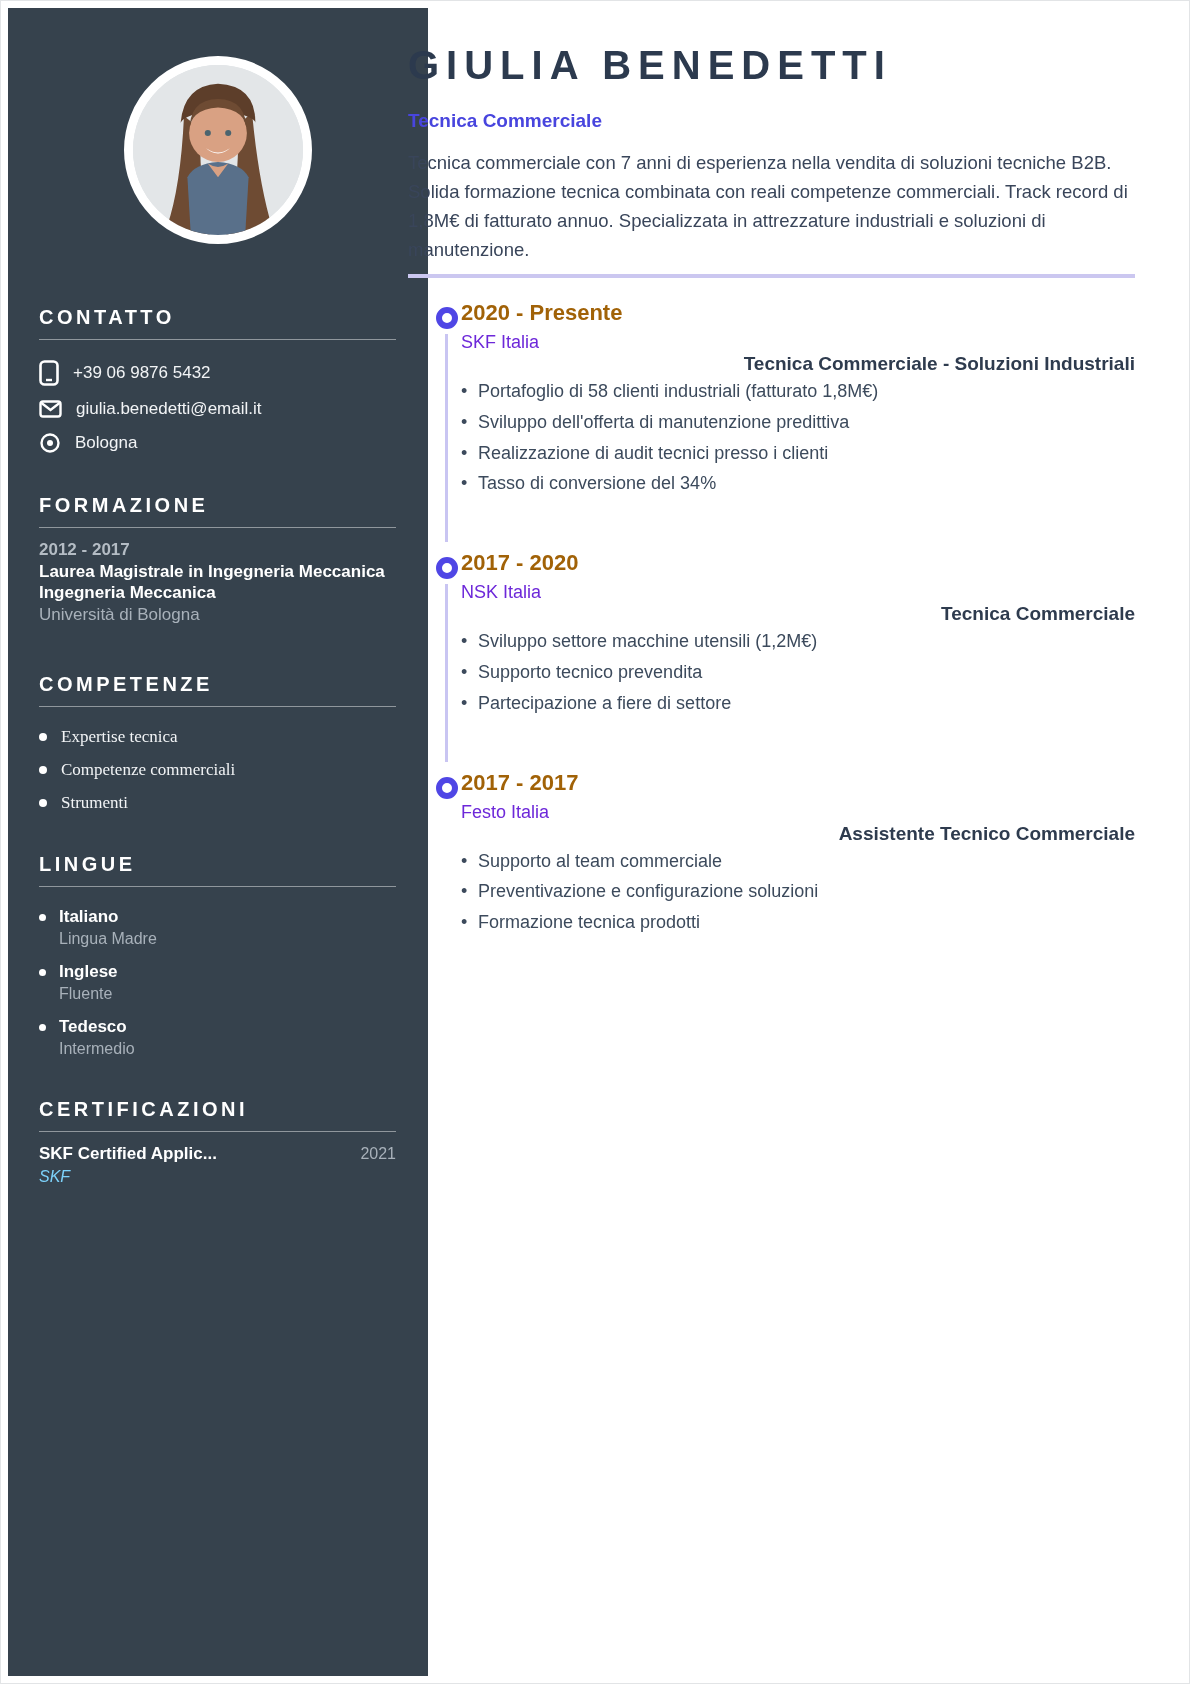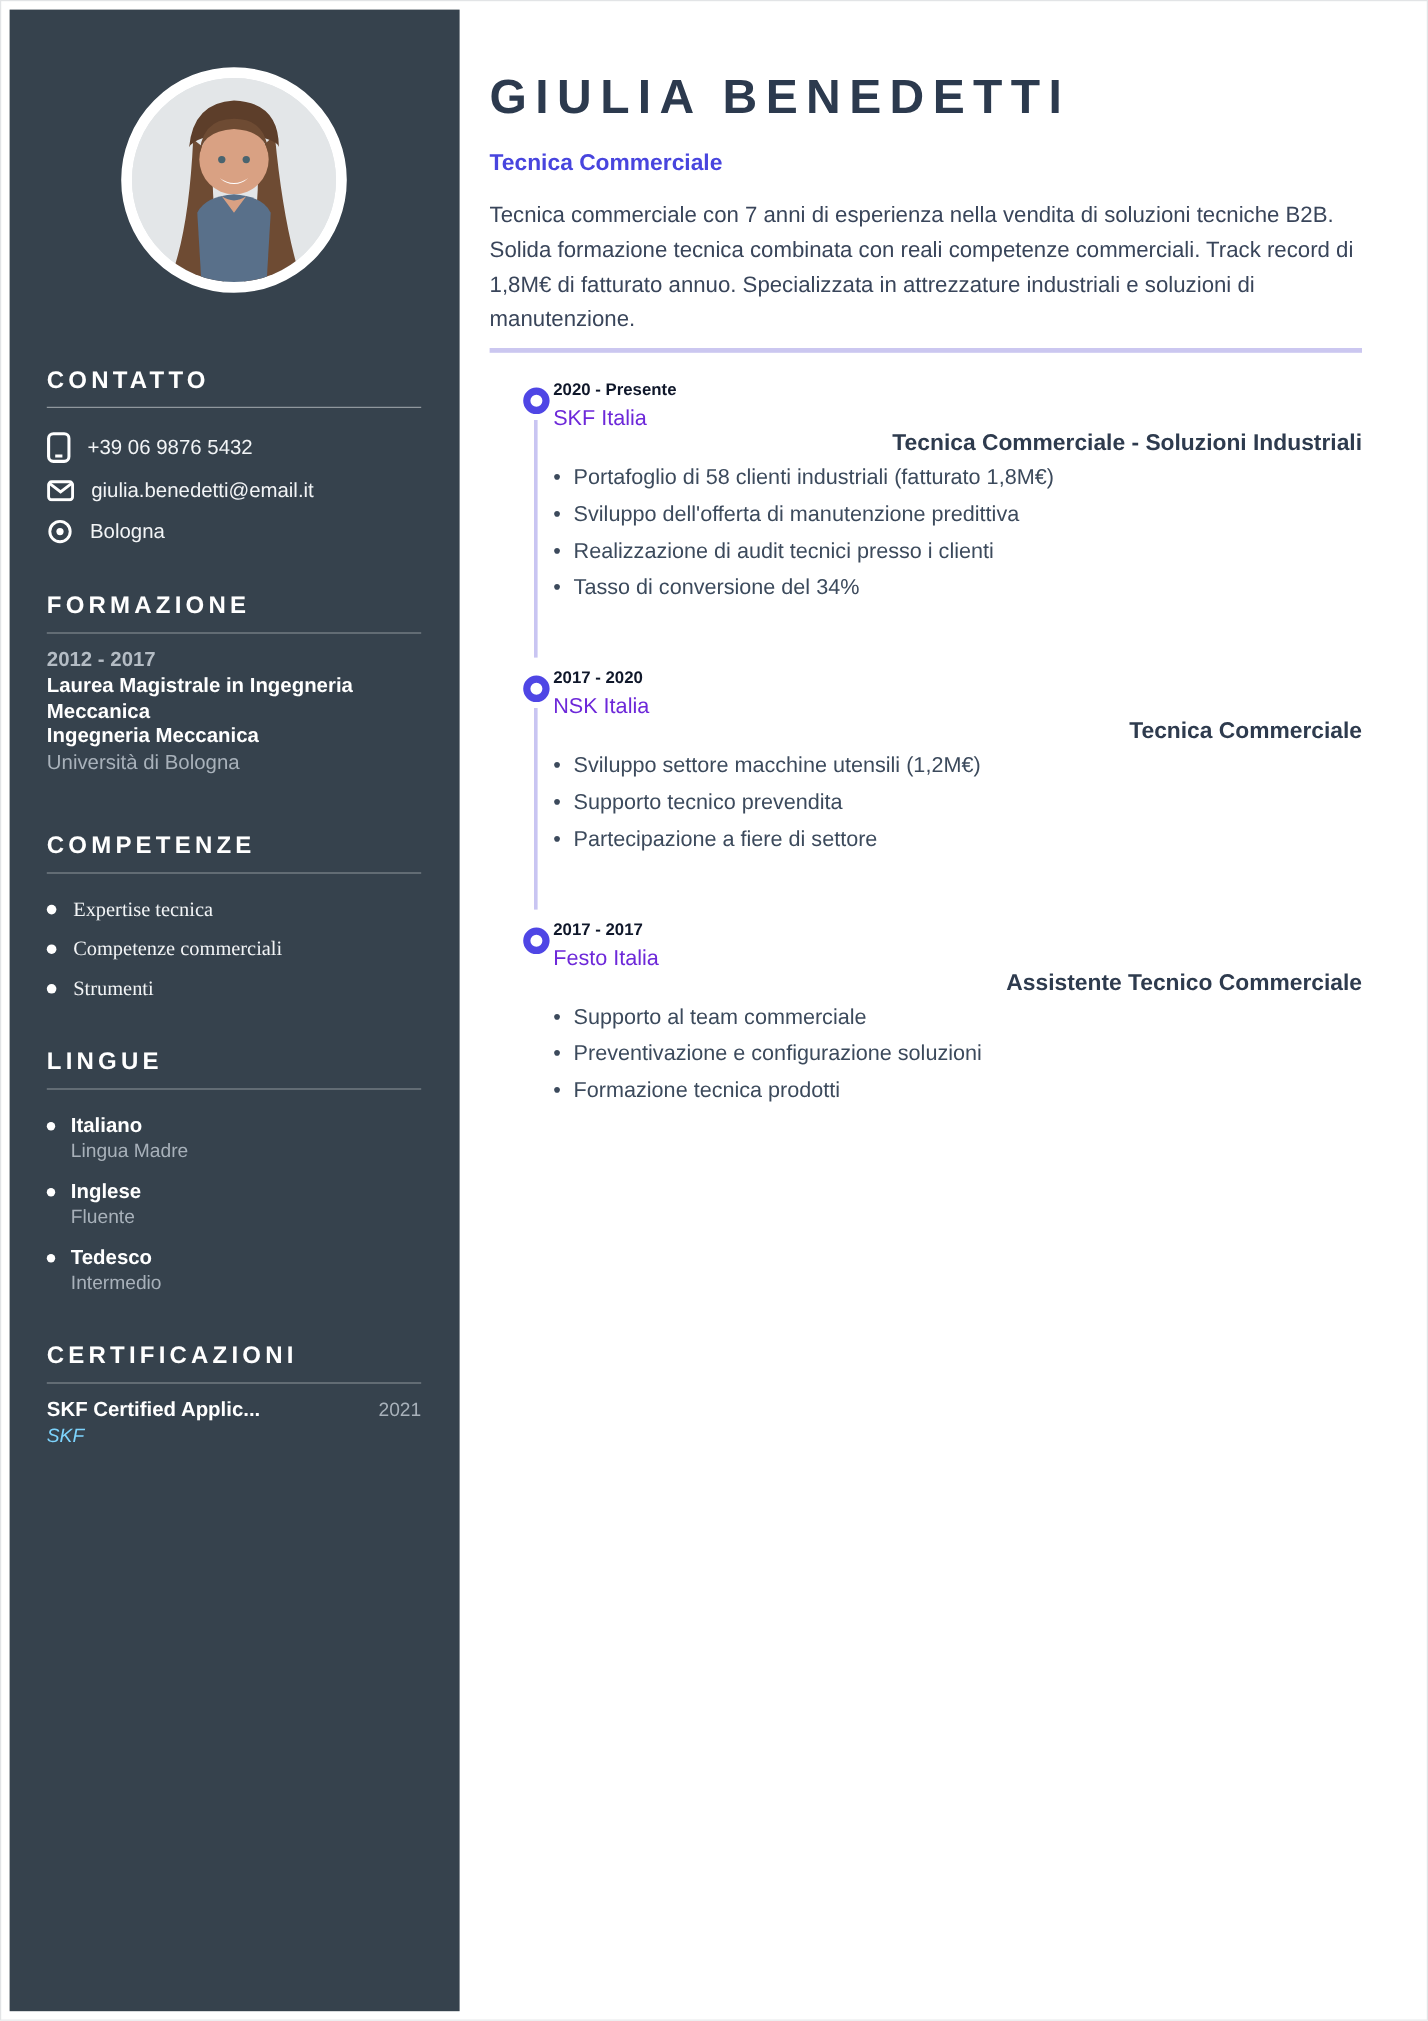--- a/index.html
+++ b/index.html
@@ -2,21 +2,21 @@
 <html><head>
 <meta charset="utf-8">
 <style>
   * { margin:0; padding:0; box-sizing:border-box; }
   html,body { background:#fff; }
   body { width:1190px; height:1684px; font-family:"Liberation Sans", sans-serif; position:relative; }
   .page { position:absolute; inset:0; border:1px solid #e2e4e6; background:#fff; overflow:hidden; }
 
   
   .sidebar {
-    position:absolute; left:7px; top:7px; bottom:7px; width:375px;
+    position:absolute; left:7px; top:7px; bottom:7px; width:420px;
     background:#36424d; color:#fff; padding:48px 32px 40px 31px;
   }
   .avatar-wrap { display:flex; justify-content:center; margin-bottom:62px; }
   .avatar {
     width:188px; height:188px; border-radius:50%;
     border:9px solid #fff; overflow:hidden; background:#dfe3e6;
   }
   .side-section { margin-bottom:40px; }
   .side-heading {
     font-size:20px; font-weight:700; letter-spacing:3.5px; color:#fff;
@@ -39,39 +39,39 @@
   .lang-name { font-size:17px; font-weight:700; color:#fff; }
   .lang-level { font-size:16px; color:#a8b1ba; margin:3px 0 0 20px; }
 
   .cert-item { margin-bottom:24px; }
   .cert-head { display:flex; justify-content:space-between; align-items:baseline; }
   .cert-name { font-size:17px; font-weight:700; color:#fff; white-space:nowrap; overflow:hidden; max-width:225px; }
   .cert-year { font-size:16px; color:#a8b1ba; }
   .cert-issuer { font-size:16px; color:#7dd3fc; margin-top:4px;font-style:italic; }
 
   
-  .main { position:absolute; left:407px; top:58px; width:727px; }
+  .main { position:absolute; left:407px; top:42px; width:727px; }
   .name { font-size:40px; font-weight:800; letter-spacing:7px; color:#2c3a4e; }
   .job-title { font-size:19px; font-weight:700; color:#4845de; margin-top:22px; }
   .summary { font-size:18.5px; color:#39455a; line-height:29px; margin-top:16px; }
 
   .exp-heading { font-size:27px; font-weight:700; color:#2b3748; margin-top:22px; }
   .exp-underline { border:none; border-top:4px solid #cbc7f0; margin:10px 0 22px 0; }
 
   .exp-item { position:relative; padding-left:53px; margin-bottom:56px; }
   .exp-item:last-child { margin-bottom:0; }
   .marker {
     position:absolute; left:28px; top:7px; width:22px; height:22px; border-radius:50%;
     background:#fff; border:6px solid #4f46e5;
   }
   .exp-item.has-line::before {
     content:""; position:absolute; left:37px; top:34px; bottom:-48px; width:3px;
     background:#c9c5f2;
   }
-  .exp-date { font-size:14px; font-weight:700; color:#0f172a; }
+  .exp-date { font-size:22px; font-weight:700; color:#a16207; }
   .exp-company { font-size:18px; color:#6d28d9; margin-top:6px; }
   .exp-role { font-size:19px; font-weight:700; color:#2e3b4e; margin-top:0;text-align:right; }
   .exp-bullets { list-style:none; margin-top:7px; }
   .exp-bullets li { font-size:18px; color:#3c4a5c; margin-bottom:11px; padding-left:17px; position:relative; line-height:1.1; }
   .exp-bullets li::before { content:"•"; position:absolute; left:0; color:#3c4a5c; }
 </style>
 </head>
 <body>
 
 <div class="page">

